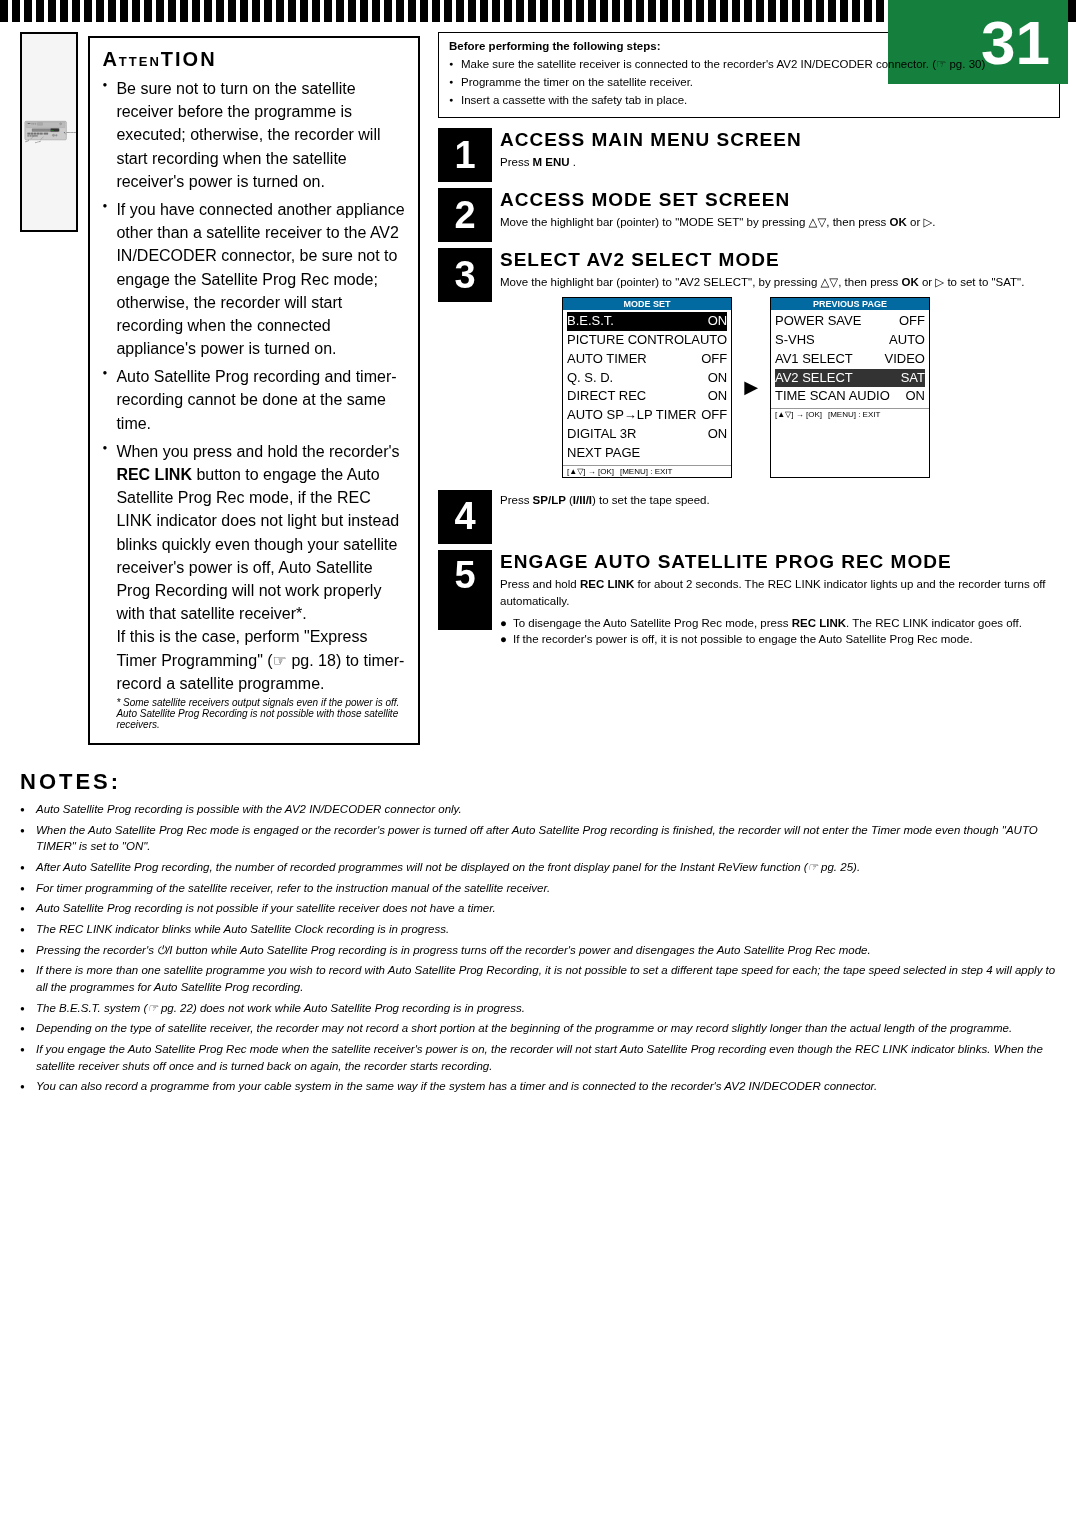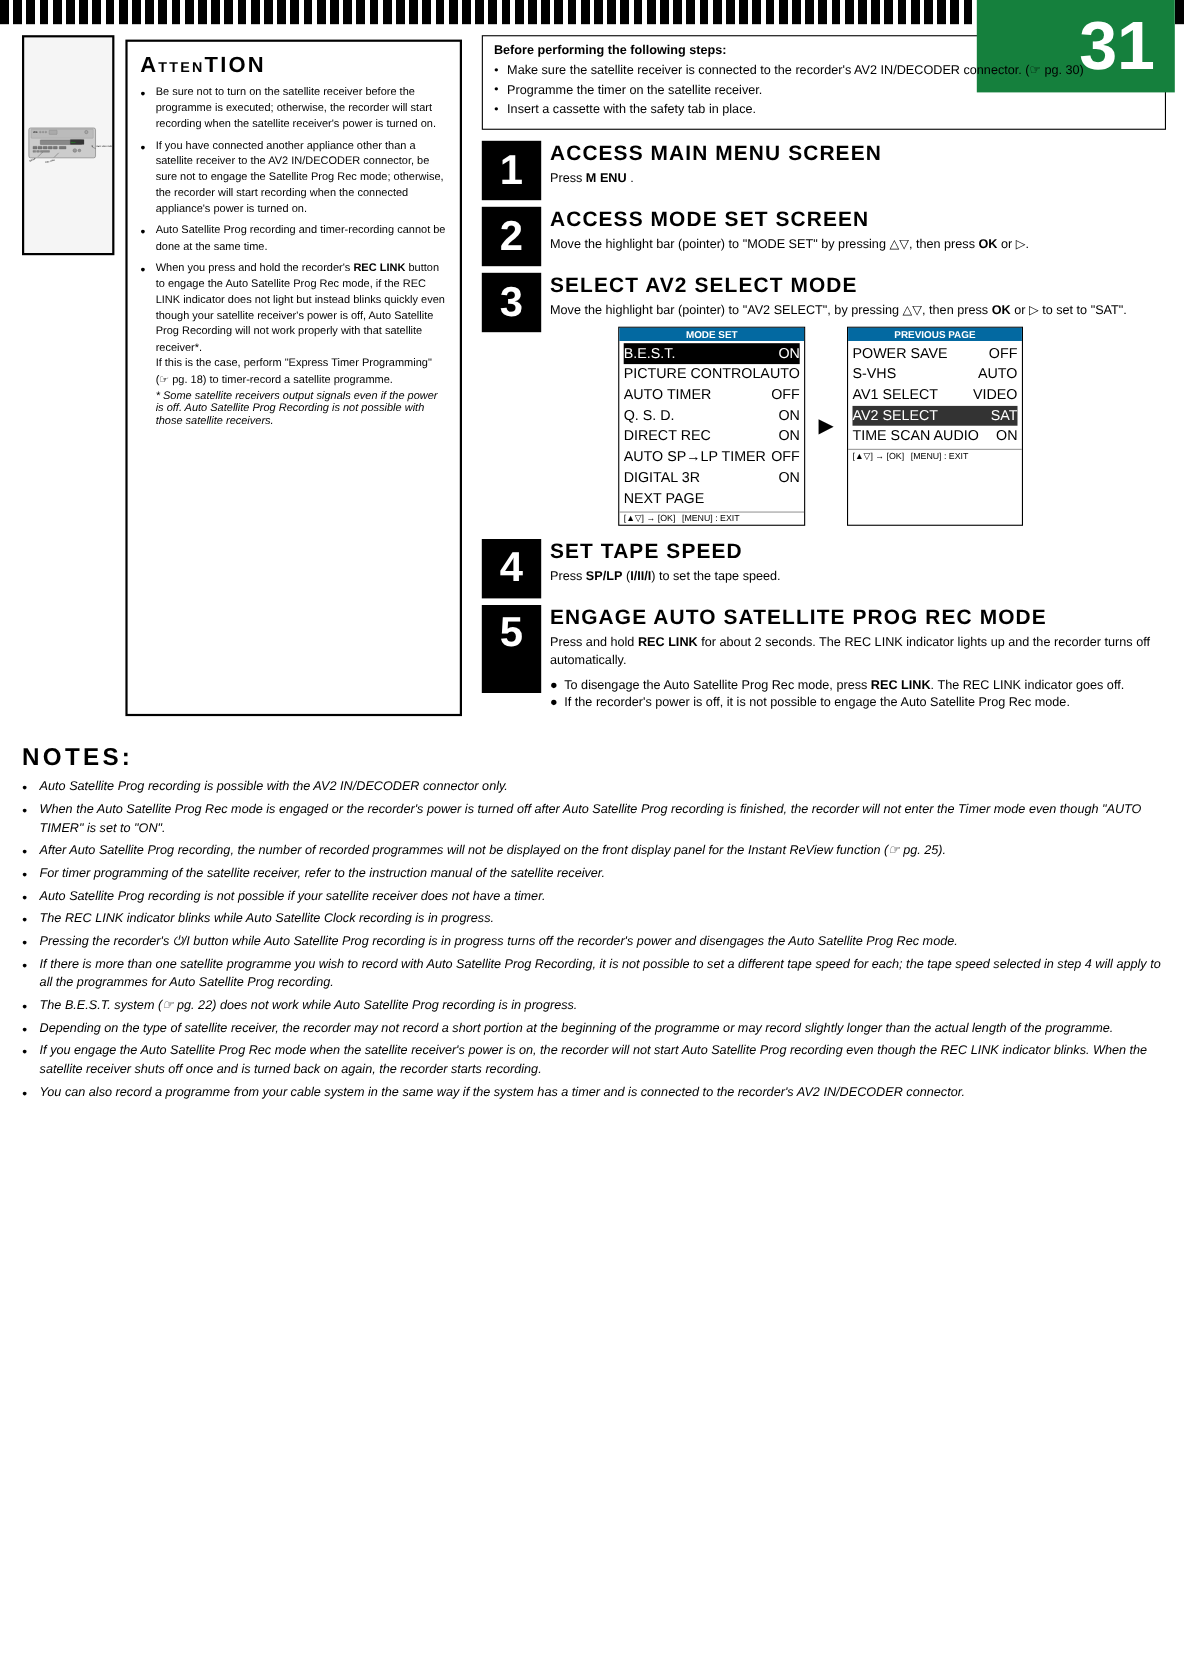--- a/index.html
+++ b/index.html
@@ -86,21 +86,21 @@
       font-family: Arial Black, Arial, sans-serif;
     }
     .attention-title span.atten-small {
       font-size: 13px;
     }
     .attention-list {
       list-style: none;
       padding: 0;
     }
     .attention-list li {
-      font-size: 10px;
+      font-size: 16px;
       line-height: 1.45;
       margin-bottom: 5px;
       padding-left: 14px;
       position: relative;
     }
     .attention-list li::before {
       content: "●";
       position: absolute;
       left: 0;
       font-size: 8px;
@@ -474,21 +474,20 @@
               <span>[MENU] : EXIT</span>
             </div>
           </div>
         </div>
       </div>
     </div>
 
     <div class="step-row">
       <div class="step-number">4</div>
       <div class="step-content">
-        <div class="step-title">SET TAPE SPEED</div>
         <div class="step-desc">Press <b>SP/LP</b> (<b>I/II/I</b>) to set the tape speed.</div>
       </div>
     </div>
 
     <div class="step-row">
       <div class="step-number-large step-5-number">5</div>
       <div class="step-content">
         <div class="step-title">ENGAGE AUTO SATELLITE PROG REC MODE</div>
         <div class="step-desc">Press and hold <b>REC LINK</b> for about 2 seconds. The REC LINK indicator lights up and the recorder turns off automatically.</div>
         <div style="margin-top:8px;">

